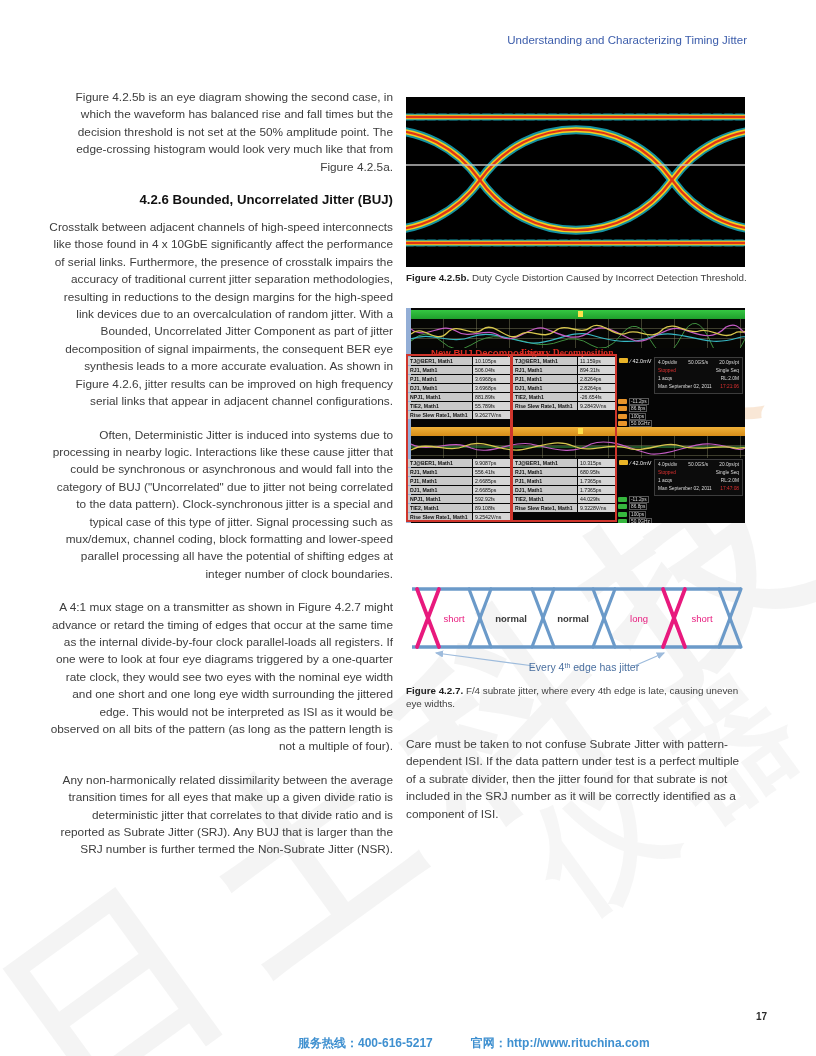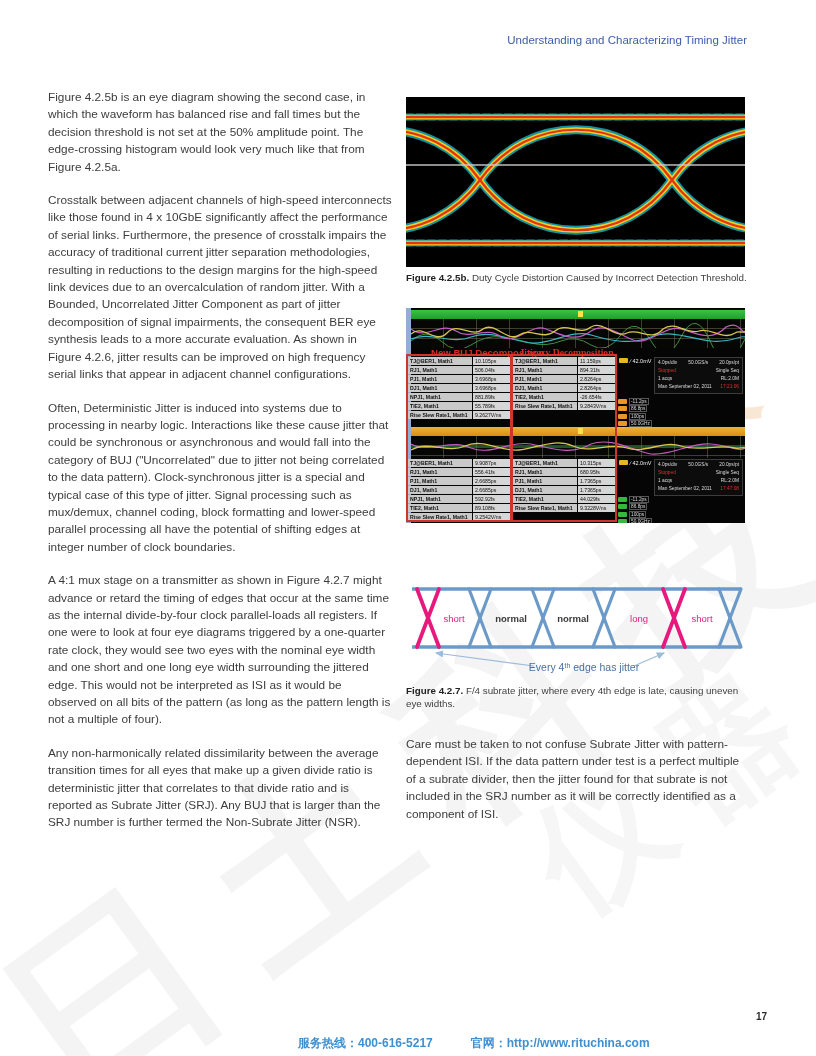--- a/index.html
+++ b/index.html
@@ -15,21 +15,21 @@
   .wm1 { left:-60px; top:640px; font-size:200px; letter-spacing:40px; color:rgba(150,150,150,0.10); transform:rotate(-36deg); }
   .wm2 { left:640px; top:330px; font-size:110px; color:rgba(233,160,90,0.25); transform:rotate(-36deg); }
   .wm3 { left:520px; top:700px; font-size:130px; letter-spacing:26px; color:rgba(150,150,150,0.09); transform:rotate(-36deg); }
   .z { position:relative; z-index:1; }
   
   .hdr { position:absolute; top:34px; right:69px; font-size:11.5px; color:#3c5dab; z-index:2; }
   .pagenum { position:absolute; top:1011px; left:756px; font-size:10px; font-weight:bold; color:#2b2b2b; z-index:2; }
   .footer { position:absolute; top:1035px; left:270px; font-size:12px; font-weight:bold; color:#3f90d0; z-index:2;margin-left:28px; }
   .footer .gap { display:inline-block; width:38px; }
   
-  .col-left { position:absolute; left:48px; top:89px; width:345px; z-index:1; }
+  .col-left { position:absolute; left:48px; top:89px; width:345px; z-index:1;text-align:right; }
   .col-left p { font-size:11.8px; line-height:17.4px; margin:0 0 16px 0; color:#3c3c3c; }
   .col-left h3 { font-size:13.2px; line-height:16px; color:#111; margin:6px 0 11px 0; font-weight:bold; }
   
   .cap { position:absolute; left:406px; width:345px; font-size:9.8px; line-height:12.6px; color:#3f3f3f; z-index:1; }
   .cap b { color:#222; }
   
   .fig-eye { position:absolute; left:406px; top:97px; width:339px; height:170px; background:#000; z-index:1; }
   
   .scope { position:absolute; left:406px; top:308px; width:339px; height:215px; background:#050505; overflow:hidden; z-index:1; }
   .lstrip { position:absolute; left:0; top:0; width:5px; height:100%; background:#93aed6; }
@@ -81,20 +81,21 @@
 <div class="page">
 
   <div class="wm wm1">日土科技</div>
   <div class="wm wm2">仪</div>
   <div class="wm wm3">仪器</div>
 
   <div class="hdr">Understanding and Characterizing Timing Jitter</div>
 
   <div class="col-left z">
     <p>Figure 4.2.5b is an eye diagram showing the second case, in which the waveform has balanced rise and fall times but the decision threshold is not set at the 50% amplitude point. The edge-crossing histogram would look very much like that from Figure 4.2.5a.</p>
+    <h3>4.2.6 Bounded, Uncorrelated Jitter (BUJ)</h3>
     <p>Crosstalk between adjacent channels of high-speed interconnects like those found in 4 x 10GbE significantly affect the performance of serial links. Furthermore, the presence of crosstalk impairs the accuracy of traditional current jitter separation methodologies, resulting in reductions to the design margins for the high-speed link devices due to an overcalculation of random jitter. With a Bounded, Uncorrelated Jitter Component as part of jitter decomposition of signal impairments, the consequent BER eye synthesis leads to a more accurate evaluation. As shown in Figure 4.2.6, jitter results can be improved on high frequency serial links that appear in adjacent channel configurations.</p>
     <p>Often, Deterministic Jitter is induced into systems due to processing in nearby logic. Interactions like these cause jitter that could be synchronous or asynchronous and would fall into the category of BUJ ("Uncorrelated" due to jitter not being correlated to the data pattern). Clock-synchronous jitter is a special and typical case of this type of jitter. Signal processing such as mux/demux, channel coding, block formatting and lower-speed parallel processing all have the potential of shifting edges at integer number of clock boundaries.</p>
     <p>A 4:1 mux stage on a transmitter as shown in Figure 4.2.7 might advance or retard the timing of edges that occur at the same time as the internal divide-by-four clock parallel-loads all registers. If one were to look at four eye diagrams triggered by a one-quarter rate clock, they would see two eyes with the nominal eye width and one short and one long eye width surrounding the jittered edge. This would not be interpreted as ISI as it would be observed on all bits of the pattern (as long as the pattern length is not a multiple of four).</p>
     <p>Any non-harmonically related dissimilarity between the average transition times for all eyes that make up a given divide ratio is deterministic jitter that correlates to that divide ratio and is reported as Subrate Jitter (SRJ). Any BUJ that is larger than the SRJ number is further termed the Non-Subrate Jitter (NSR).</p>
   </div>
 
   <div class="fig-eye">
     <svg width="339" height="170" viewBox="0 0 339 170">
       <rect x="0" y="0" width="339" height="170" fill="#000"></rect>
 

